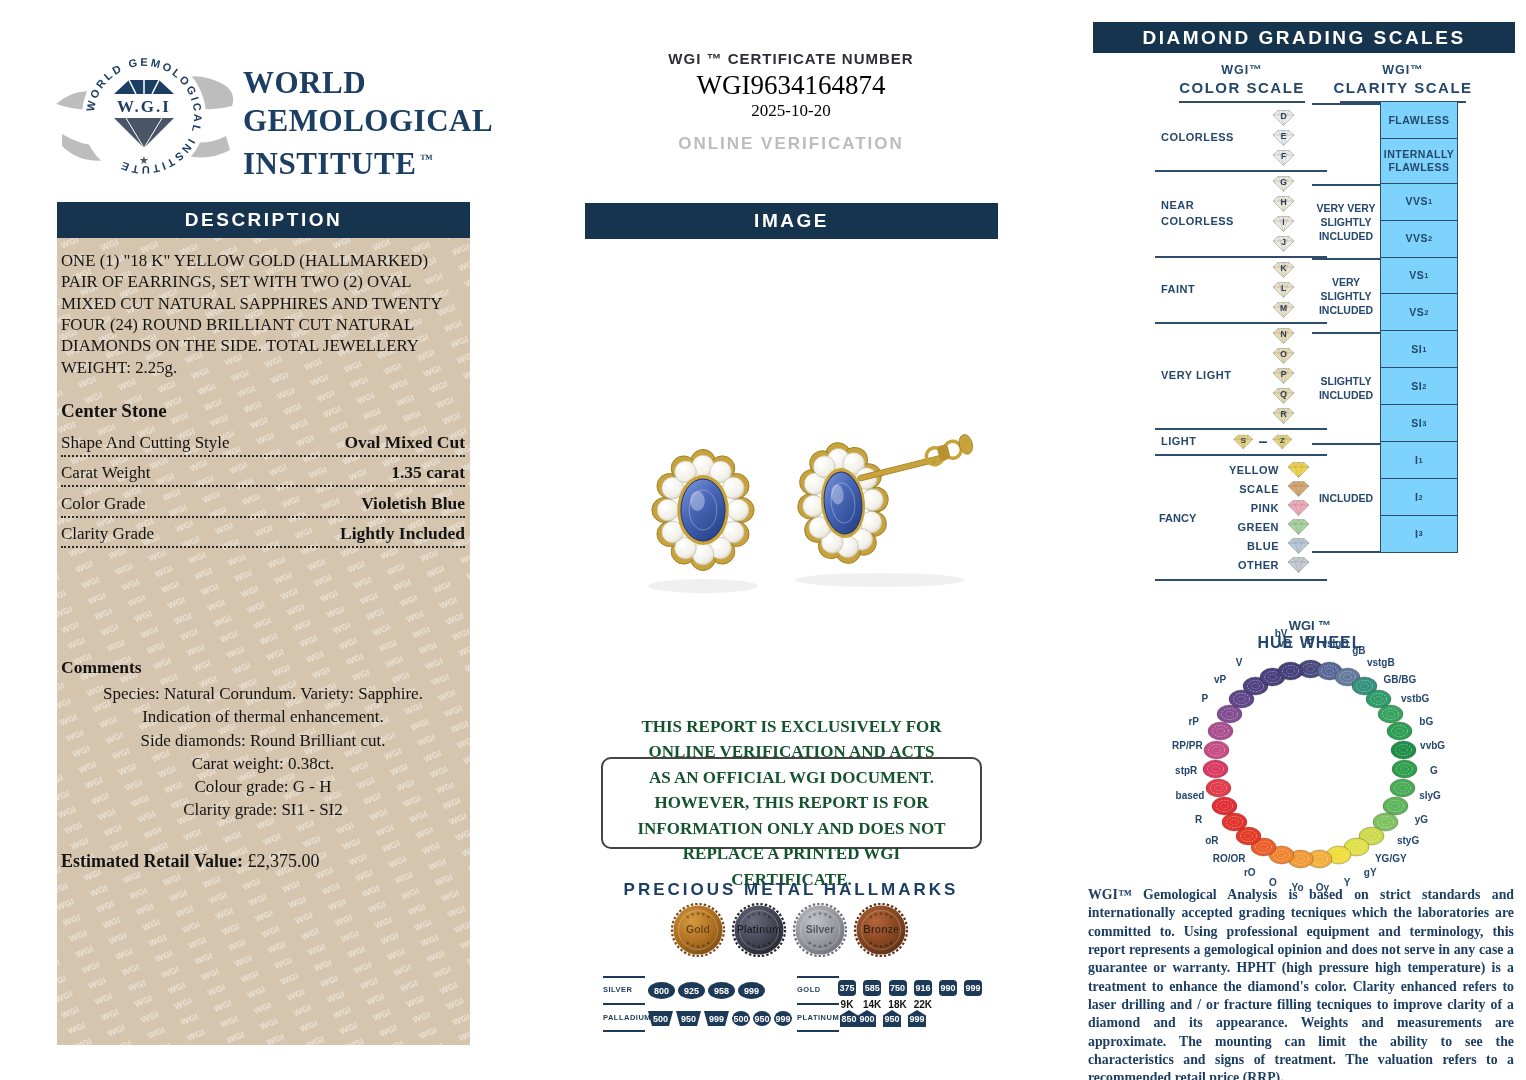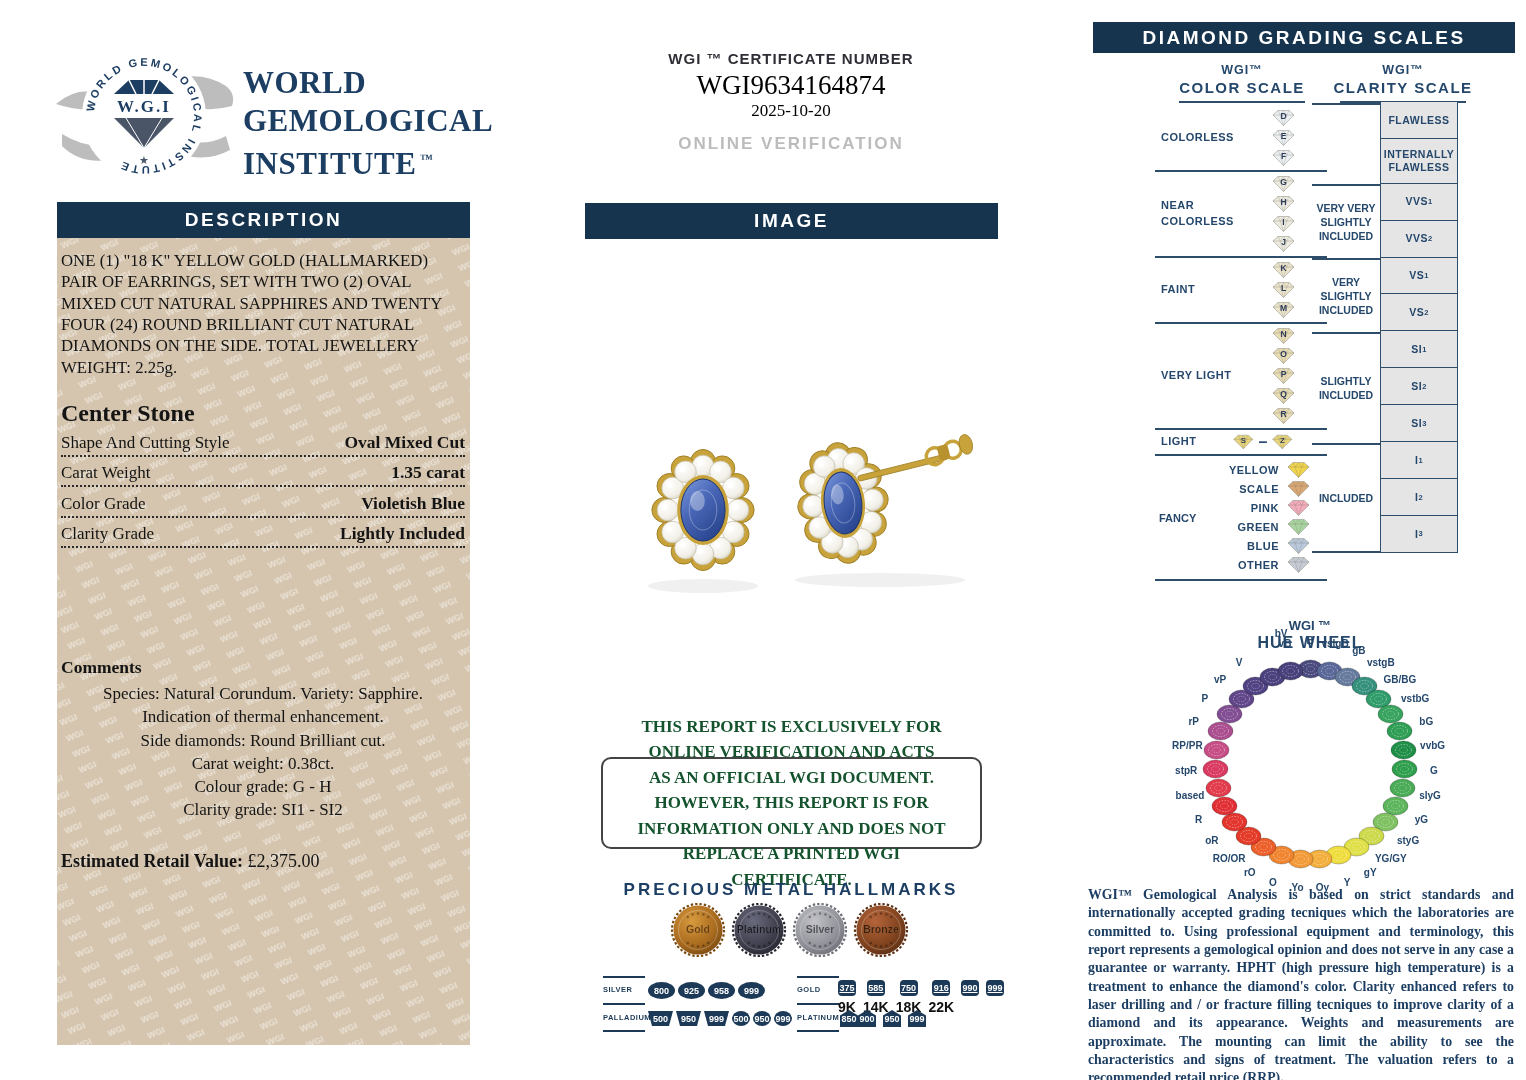--- a/index.html
+++ b/index.html
@@ -8,21 +8,21 @@
   .abs{position:absolute;}
   .bar{background:#16344e;color:#fff;display:flex;align-items:center;justify-content:center;
        font-weight:bold;letter-spacing:2.5px;font-size:19px;}
   
   .brand-title{font-family:"Liberation Serif",serif;font-weight:bold;font-size:31px;
                line-height:38px;color:#1d3e63;letter-spacing:.5px;}
   .brand-title .tm{font-size:13px;vertical-align:super;margin-left:4px;}
   .beige{background:#d5c5ae;}
   .panel-content{position:absolute;inset:0;font-family:"Liberation Serif",serif;color:#141414;}
   .desc-text{position:absolute;left:4px;top:12px;width:404px;font-size:16.8px;line-height:1.27;}
-  .cs-head{position:absolute;left:4px;top:162px;font-weight:bold;font-size:24px;}
+  .cs-head{position:absolute;left:4px;top:162px;font-weight:bold;font-size:19px;}
   #cs-rows{position:absolute;left:4px;top:188px;width:404px;}
   .cs-row{height:30.5px;display:flex;justify-content:space-between;align-items:flex-end;
           border-bottom:2px dotted #2b2b2b;padding-bottom:2px;box-sizing:border-box;}
   .cs-label{font-size:17px;}
   .cs-value{font-size:17.5px;font-weight:bold;}
   .cm-head{position:absolute;left:4px;top:419px;font-weight:bold;font-size:17.5px;}
   #cm-lines{position:absolute;left:4px;top:444px;width:404px;font-size:17px;line-height:23.3px;text-align:center;}
   .retail{position:absolute;left:4px;top:613px;font-size:18px;}
   .retail .b{font-weight:bold;}
   
@@ -35,24 +35,24 @@
               font-family:"Liberation Serif",serif;font-weight:bold;font-size:17px;color:#14532d;
               text-align:center;line-height:1.5;padding:0 34px;box-sizing:border-box;}
   .hm-title{font-weight:bold;font-size:17px;letter-spacing:3px;color:#1d3e63;text-align:center;}
   .hm-rule{position:absolute;height:2px;background:#1c3a57;width:42px;}
   .metal-label{position:absolute;font-weight:bold;font-size:7.5px;letter-spacing:.5px;color:#1c3a57;}
   .hm-badge{display:inline-flex;align-items:center;justify-content:center;background:#1c3a57;color:#fff;
             font-weight:bold;font-size:9px;margin-right:3px;vertical-align:top;}
   .hm-oval{width:27px;height:17px;border-radius:50%;}
   .hm-trap{width:25px;height:15px;clip-path:polygon(0 0,100% 0,84% 100%,16% 100%);}
   .hm-circ{width:18px;height:15px;border-radius:50%;}
-  .hm-sq{width:18px;height:16px;border-radius:4px;text-decoration:underline;}
+  .hm-sq{width:18px;height:16px;border-radius:4px;}
   .hm-house{width:18px;height:17px;clip-path:polygon(50% 0,100% 32%,100% 100%,0 100%,0 32%);}
   .hm-gold-item{display:inline-block;text-align:center;margin-right:7px;vertical-align:top;}
-  .hm-k{font-weight:bold;font-size:14px;color:#111;margin-top:1px;font-family:"Liberation Sans",sans-serif;}
+  .hm-k{font-weight:bold;font-size:10px;color:#111;margin-top:1px;font-family:"Liberation Sans",sans-serif;}
   
   .scale-title{text-align:center;color:#24476b;font-weight:bold;}
   .scale-title .t1{font-size:12.5px;letter-spacing:1px;}
   .scale-title .t2{font-size:15px;letter-spacing:1.5px;margin-top:2px;}
   .scale-underline{height:2px;background:#2e4d6b;margin:5px auto 0;width:126px;}
   #color-scale{position:absolute;left:1155px;top:106px;width:172px;}
   .csg{display:flex;align-items:center;padding:3px 0;}
   .csg-line{border-top:2px solid #2e4d6b;}
   .csg-label{width:96px;font-size:11px;font-weight:bold;color:#24476b;letter-spacing:.5px;
              line-height:1.45;padding-left:6px;box-sizing:border-box;}
@@ -65,21 +65,21 @@
   .fancy-row{display:flex;align-items:center;}
   .fancy-row-label{width:74px;text-align:right;font-size:11px;font-weight:bold;color:#24476b;
                    letter-spacing:.5px;margin-right:6px;}
   #clarity-scale{position:absolute;left:1312px;top:103px;width:148px;}
   .clg{display:flex;}
   .clg-label{width:68px;font-size:10.5px;font-weight:bold;color:#24476b;display:flex;align-items:center;
              justify-content:center;text-align:center;line-height:1.35;border-top:2px solid #2e4d6b;
              box-sizing:border-box;padding:0 2px;}
   .clg-end{border-bottom:2px solid #2e4d6b;}
   .clg-cells{width:78px;display:flex;flex-direction:column;}
-  .cl-cell{height:38.5px;background:#e5e5e5;border:1.6px solid #2e4d6b;margin-top:-1.6px;
+  .cl-cell{height:38.5px;background:#7dd3fc;border:1.6px solid #2e4d6b;margin-top:-1.6px;
            display:flex;align-items:center;justify-content:center;text-align:center;
            font-size:10.5px;font-weight:bold;color:#24476b;letter-spacing:.5px;line-height:1.25;
            box-sizing:border-box;padding:0 3px;}
   .cl-cell.tall{height:46px;}
   .cl-cell sub{font-size:7.5px;}
   #hue-wheel{position:absolute;left:1160px;top:612px;width:300px;height:272px;}
   .hue-label{position:absolute;transform:translate(-50%,-50%);font-size:10px;font-weight:bold;
              color:#24476b;white-space:nowrap;}
   .hw-title{position:absolute;width:100%;text-align:center;color:#24476b;font-weight:bold;}
   .footer-text{font-family:"Liberation Serif",serif;font-weight:bold;font-size:13.8px;color:#1d3e63;

